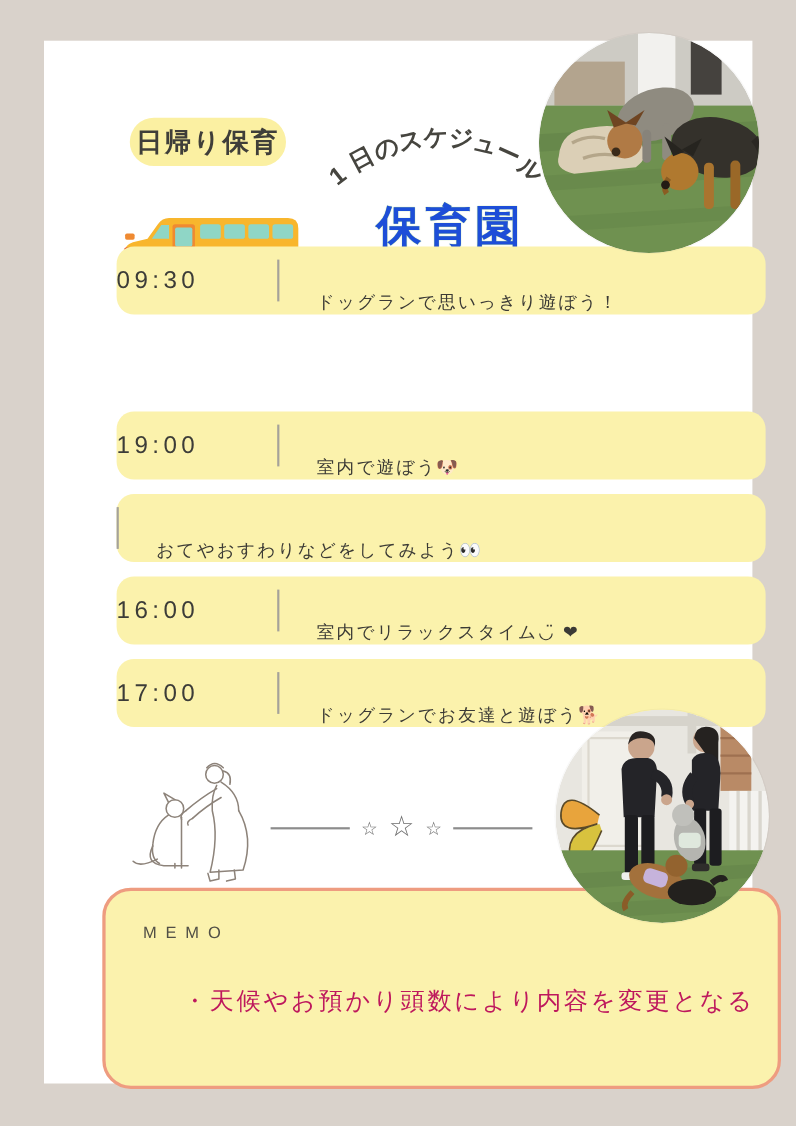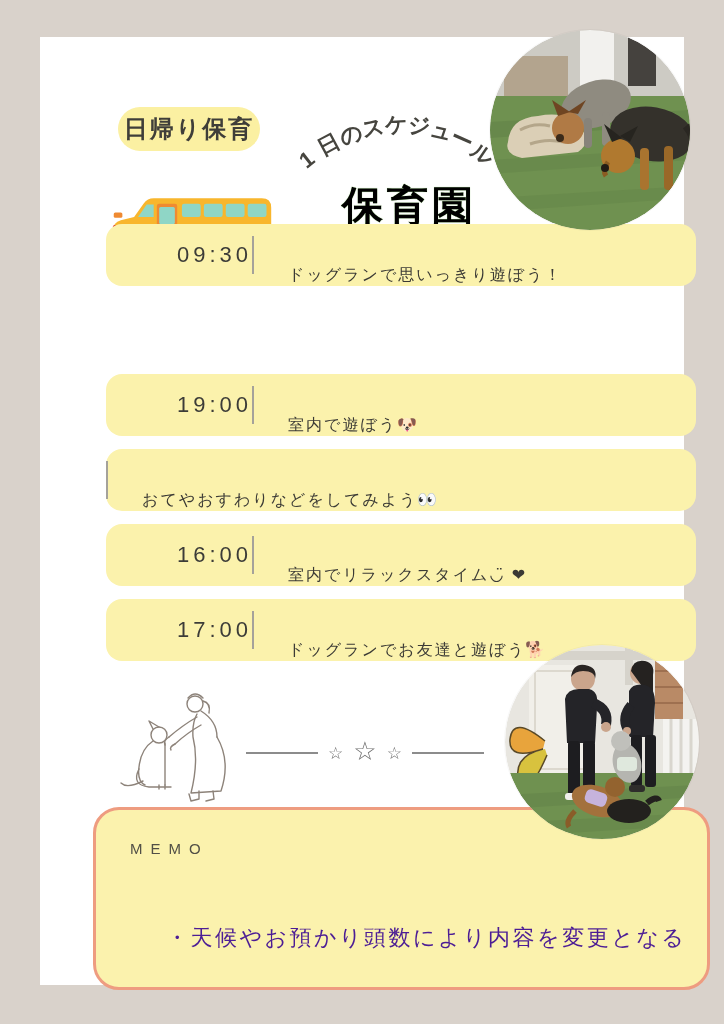--- a/index.html
+++ b/index.html
@@ -19,37 +19,37 @@
     display:flex; align-items:center; justify-content:center;
     font-size:24px; font-weight:600; color:#3f3e39; letter-spacing:2px;
   }
   .arc-title { position:absolute; left:255px; top:78px; width:220px; height:80px; }
   .arc-title span {
     position:absolute; font-size:22px; font-weight:600; color:#46453f;
     transform-origin:center;
   }
   .stamp {
     position:absolute; left:302px; top:142px; width:160px; height:52px;
-    font-size:41px; font-weight:bold; color:#000000; letter-spacing:4px;
+    font-size:41px; font-weight:bold; color:#1d4ed8; letter-spacing:4px;
     text-shadow:0 0 1px #8cc96e;
   }
   .bus { position:absolute; left:62px; top:140px; width:188px; height:88px; }
 
   .photo-circle { position:absolute; border-radius:50%; overflow:hidden; box-shadow:0 0 0 1px rgba(0,0,0,0.03); }
   .photo-top    { left:490px; top:30px;  width:200px; height:200px; z-index:6; }
   .photo-bottom { left:505px; top:645px; width:194px; height:194px; z-index:7; }
 
   
   .row {
     position:absolute; left:66px; width:590px; height:62px;
     background:#fbf2ac; border-radius:16px;
     display:flex; align-items:center; z-index:2;
   }
   .row-time {
-    width:146px; text-align:right; font-size:22px; color:#3c3c38; letter-spacing:4px;
+    width:146px; text-align:left; font-size:22px; color:#3c3c38; letter-spacing:4px;
   }
   .row-divider { width:2px; height:38px; background:#a5a29a; }
   .row-activity {
     margin-left:34px; font-size:16px; color:#3b3a35; letter-spacing:2px; white-space:nowrap;margin-top:40px;
   }
 
   
   .sketch { position:absolute; left:73px; top:650px; width:138px; height:120px; z-index:3; }
   .star-divider {
     position:absolute; left:180px; top:696px; width:290px; height:40px; z-index:3;
@@ -61,21 +61,21 @@
 
   
   .memo-box {
     position:absolute; left:53px; top:770px; width:617px; height:183px;
     background:#fbf2ad; border:3px solid #ee9c80; border-radius:26px; z-index:4;
   }
   .memo-label {
     position:absolute; left:34px; top:30px;
     font-size:15px; letter-spacing:8px; color:#514f46;
   }
-  .memo-body { position:absolute; left:52px; top:108px; font-size:22px; letter-spacing:2.5px; line-height:40px; color:#4c1d95; }
+  .memo-body { position:absolute; left:52px; top:80px; font-size:22px; letter-spacing:2.5px; line-height:40px; color:#be185d; }
   .memo-line-1 { padding-left:18px; }
 </style>
 </head>
 <body>
 
 <div class="canvas">
   <div class="page">
 
     <div class="badge-pill">
       <span>日帰り保育</span>

